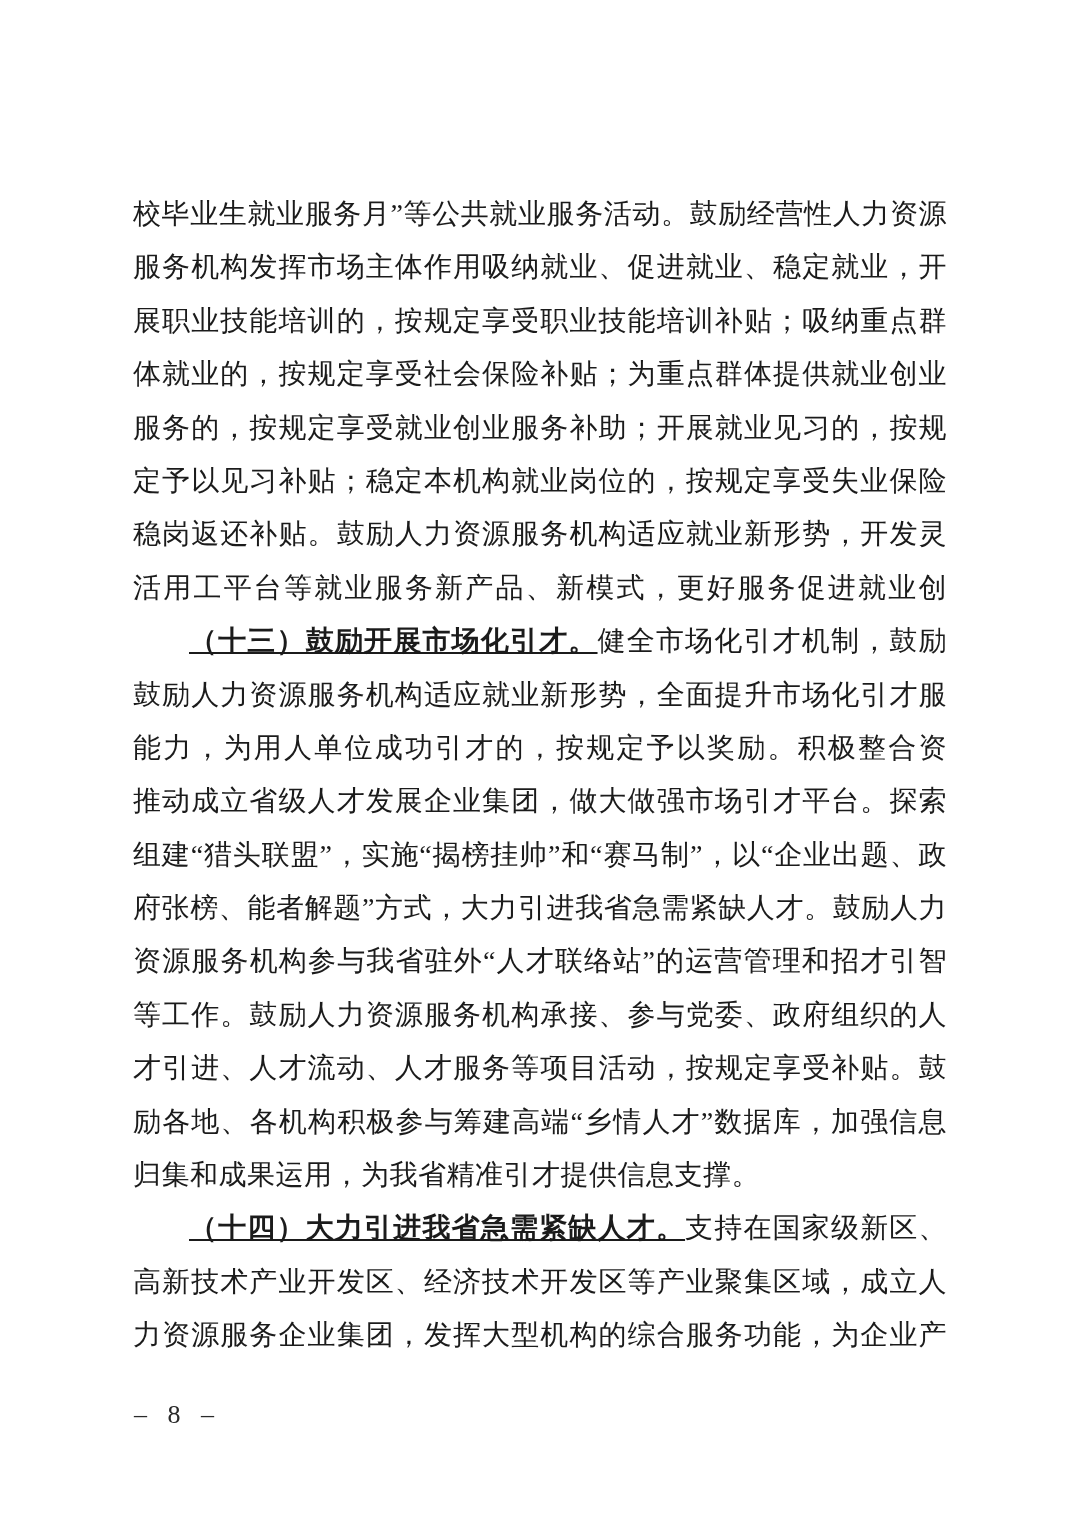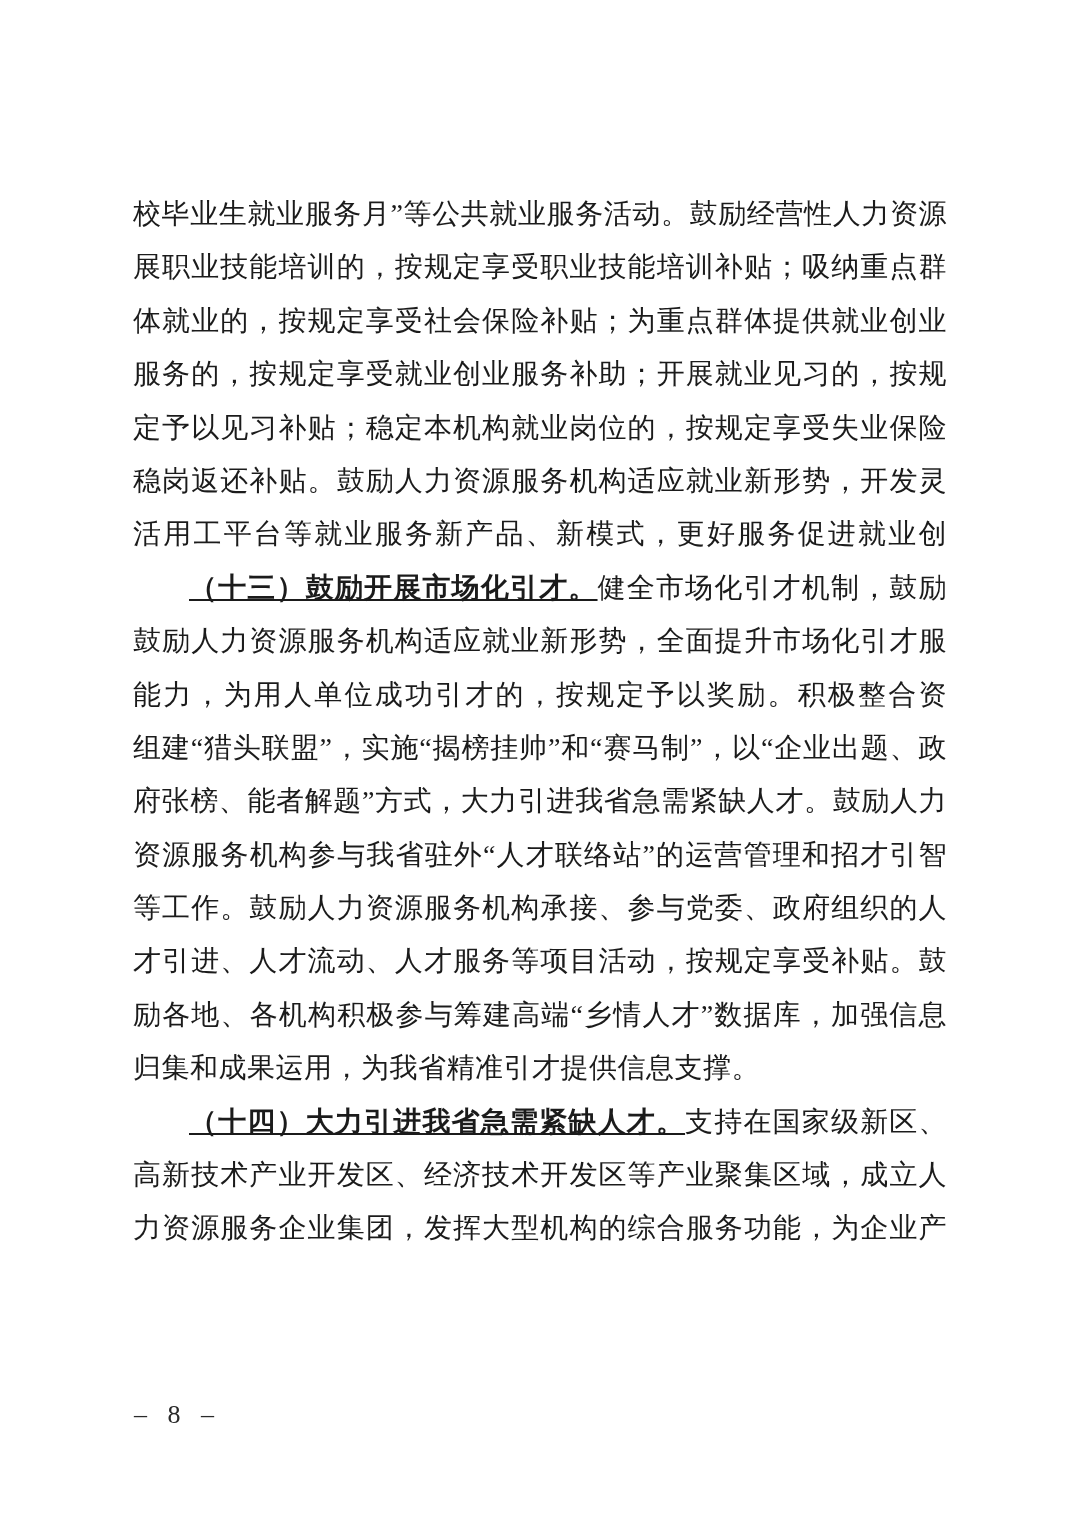--- a/index.html
+++ b/index.html
@@ -55,31 +55,33 @@
     letter-spacing: 7px;
     font-family: "Liberation Serif", "DejaVu Serif", serif;
   }
 </style>
 </head>
 <body>
 
 <div class="page">
   <div class="textblock">
     <div class="line">校毕业生就业服务月”等公共就业服务活动。鼓励经营性人力资源</div>
+    <div class="line">服务机构发挥市场主体作用吸纳就业、促进就业、稳定就业，开</div>
     <div class="line">展职业技能培训的，按规定享受职业技能培训补贴；吸纳重点群</div>
     <div class="line">体就业的，按规定享受社会保险补贴；为重点群体提供就业创业</div>
     <div class="line">服务的，按规定享受就业创业服务补助；开展就业见习的，按规</div>
     <div class="line">定予以见习补贴；稳定本机构就业岗位的，按规定享受失业保险</div>
     <div class="line">稳岗返还补贴。鼓励人力资源服务机构适应就业新形势，开发灵</div>
     <div class="line">活用工平台等就业服务新产品、新模式，更好服务促进就业创业。</div>
     <div class="line indent">
       <span class="hd">（十三）鼓励开展市场化引才。</span><span>健全市场化引才机制，鼓励</span>
     </div>
     <div class="line">鼓励人力资源服务机构适应就业新形势，全面提升市场化引才服务</div>
     <div class="line">能力，为用人单位成功引才的，按规定予以奖励。积极整合资源，</div>
+    <div class="line">推动成立省级人才发展企业集团，做大做强市场引才平台。探索</div>
     <div class="line">组建“猎头联盟”，实施“揭榜挂帅”和“赛马制”，以“企业出题、政</div>
     <div class="line">府张榜、能者解题”方式，大力引进我省急需紧缺人才。鼓励人力</div>
     <div class="line">资源服务机构参与我省驻外“人才联络站”的运营管理和招才引智</div>
     <div class="line">等工作。鼓励人力资源服务机构承接、参与党委、政府组织的人</div>
     <div class="line">才引进、人才流动、人才服务等项目活动，按规定享受补贴。鼓</div>
     <div class="line">励各地、各机构积极参与筹建高端“乡情人才”数据库，加强信息</div>
     <div class="line short">归集和成果运用，为我省精准引才提供信息支撑。</div>
     <div class="line indent">
       <span class="hd">（十四）大力引进我省急需紧缺人才。</span><span>支持在国家级新区、</span>
     </div>

